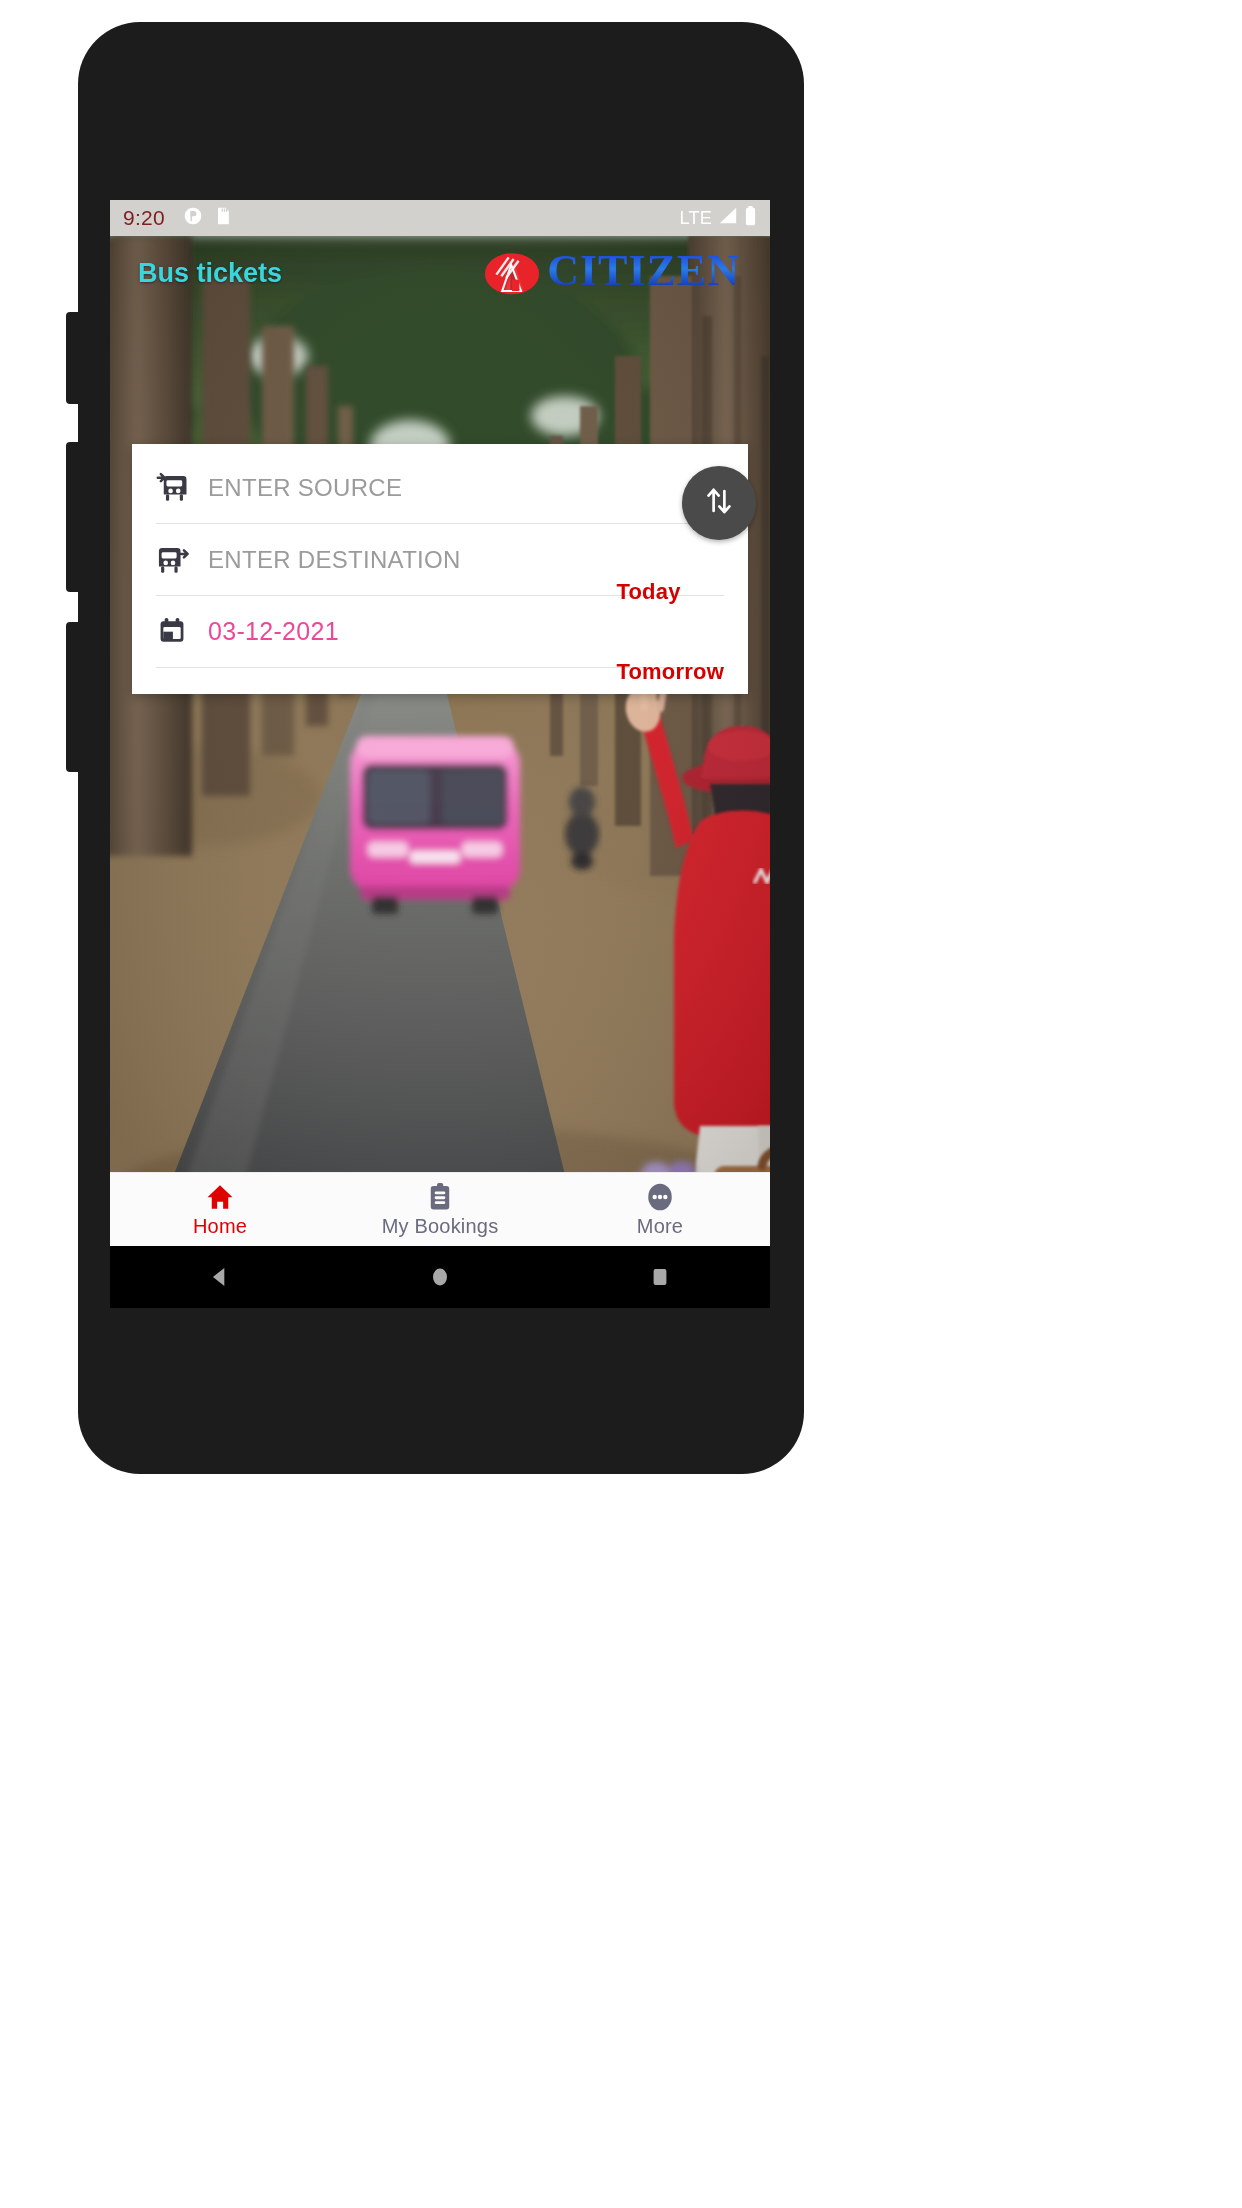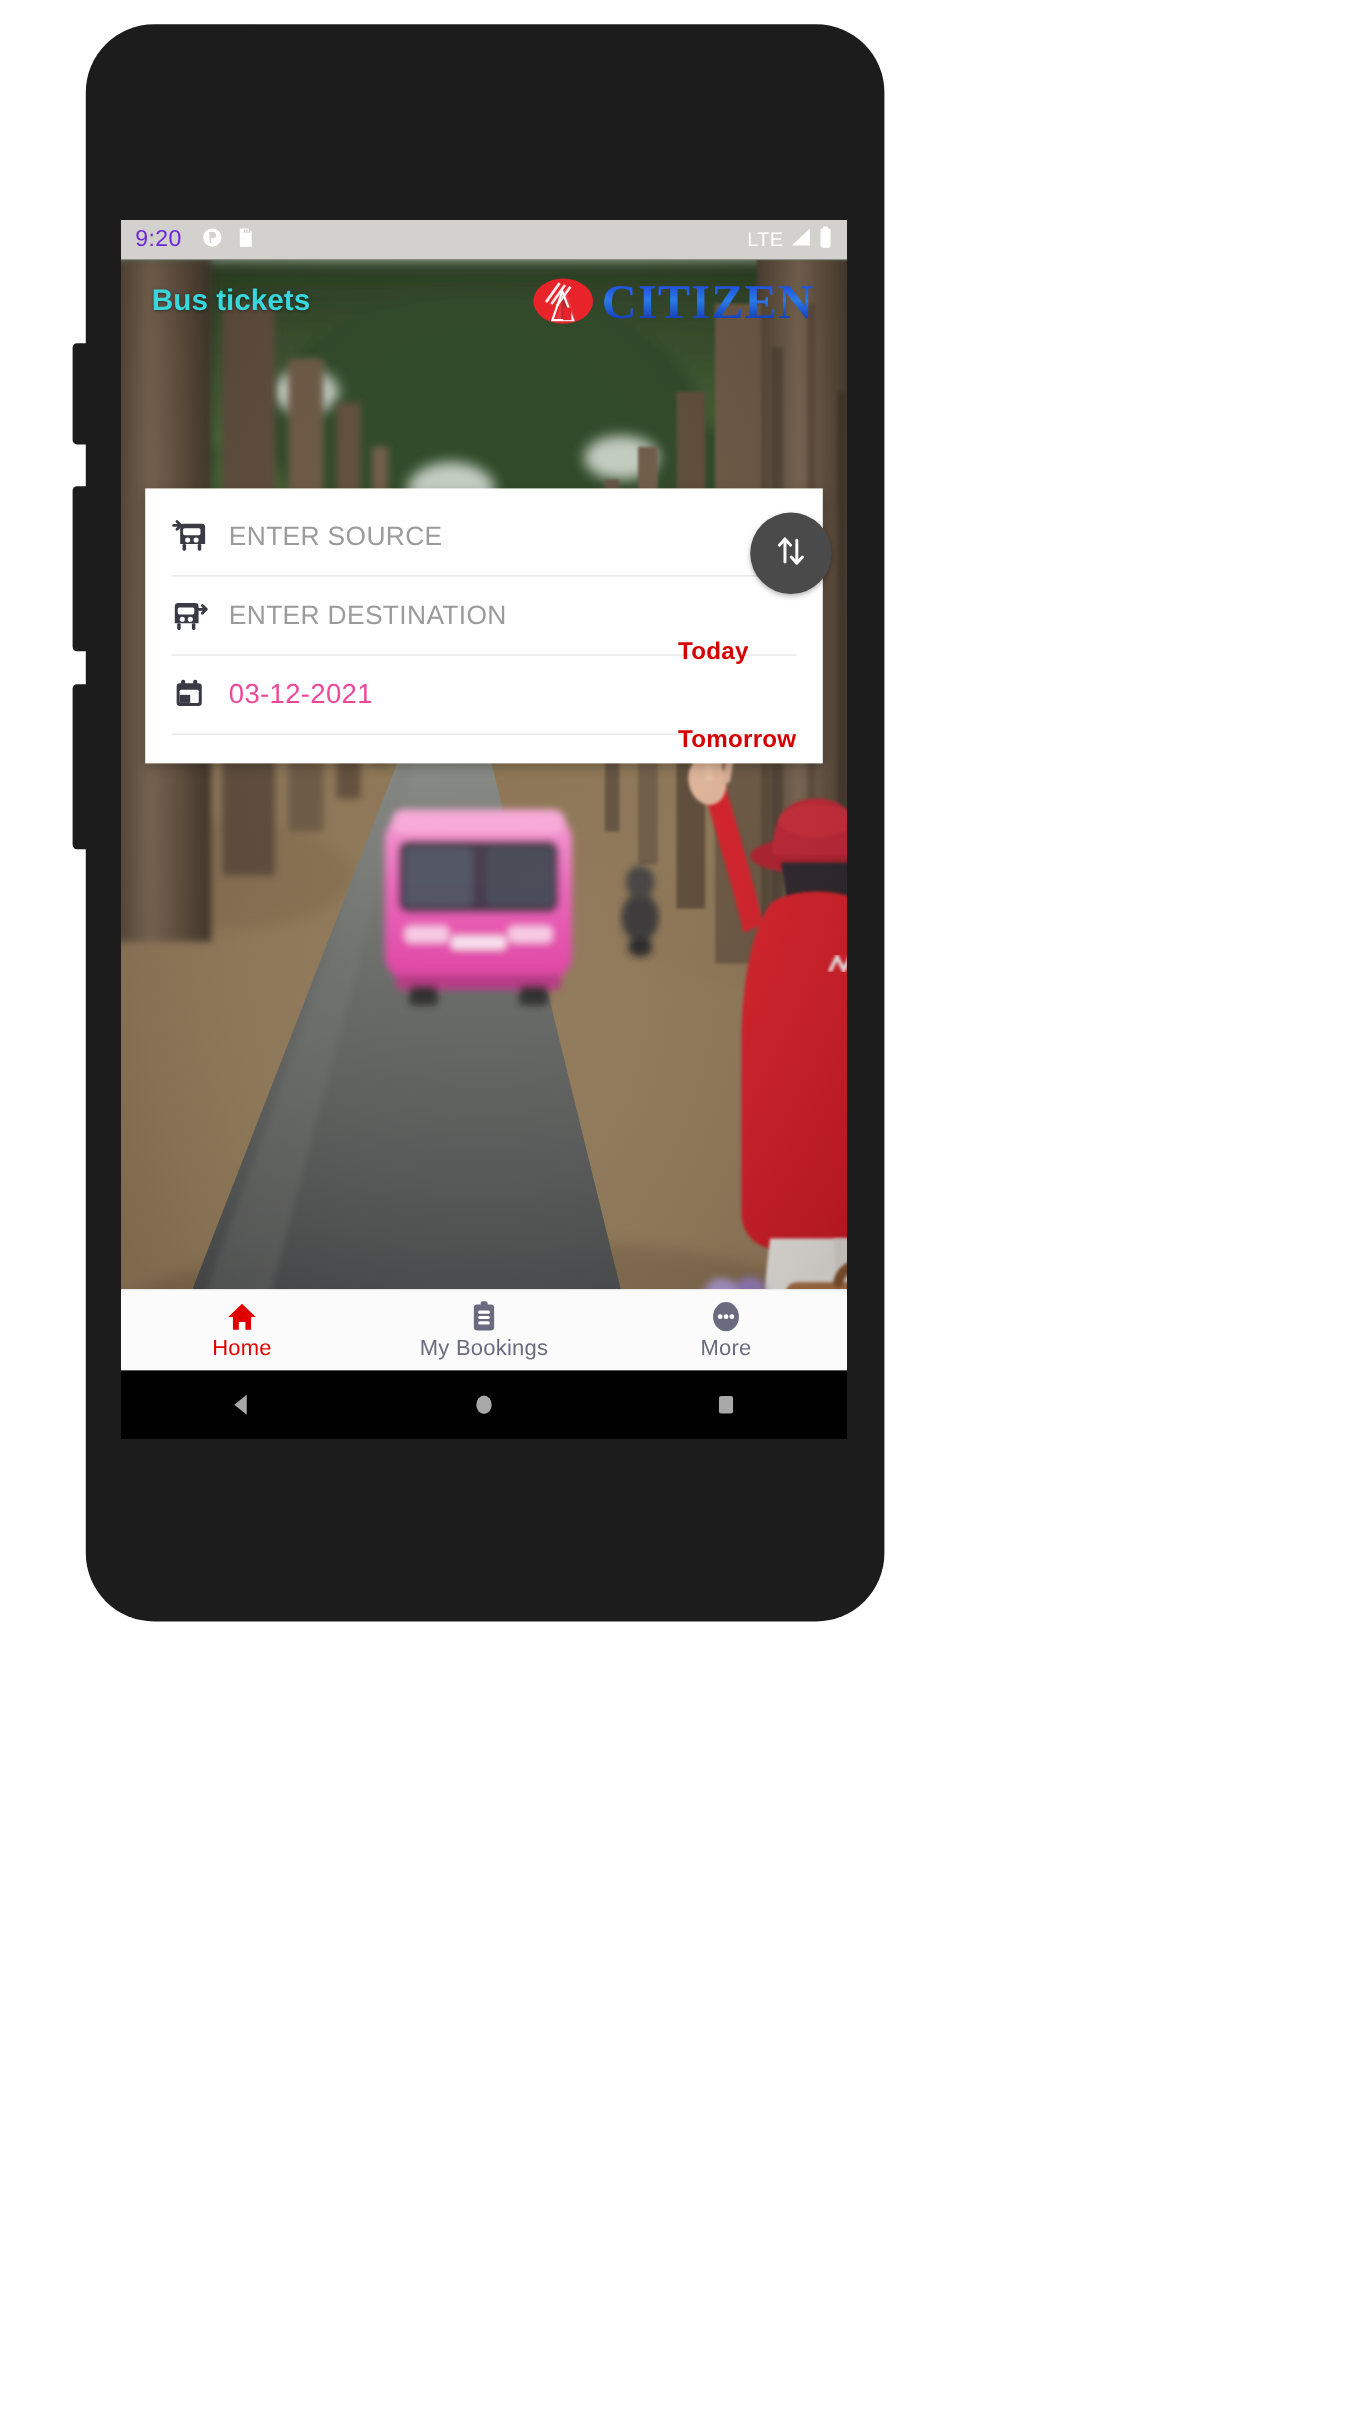--- a/index.html
+++ b/index.html
@@ -40,21 +40,21 @@
   
   #status-bar {
     position:absolute; left:0; top:0;
     width:660px; height:36px;
     background:#d3d1cd;
     display:flex; align-items:center;
     padding:0 13px;
     z-index:40;
   }
   #status-time {
-    color:#6d28d9;
+    color:#7f1d1d;
     font-size:21px;
     font-weight:400;
     letter-spacing:0.3px;
   }
   .status-left-icons { display:flex; align-items:center; gap:11px; margin-left:18px; }
   .status-right { margin-left:auto; display:flex; align-items:center; gap:5px; }
   #lte-label { color:#ffffff; font-size:18px; font-weight:400; letter-spacing:0.3px; }
 
   
   #bg-photo {
@@ -74,21 +74,21 @@
     padding:0 28px;
   }
   #app-title {
     color:#38d6dd;
     font-size:27px;
     font-weight:bold;
     text-shadow:0 1px 3px rgba(0,0,0,.45);
   }
   #brand-logo {
     margin-left:auto;
-    display:flex; align-items:flex-end; gap:6px;
+    display:flex; align-items:flex-start; gap:6px;
     padding-right:2px;
   }
   #brand-mark { width:58px; height:46px; display:block; }
   #brand-name {
     font-family:"Liberation Serif", serif;
     font-size:44px;
     font-weight:bold;
     letter-spacing:1px;
     background:linear-gradient(180deg,#1b3fd8 0%,#2a7ae8 45%,#0e2aa8 100%);
     -webkit-background-clip:text;

